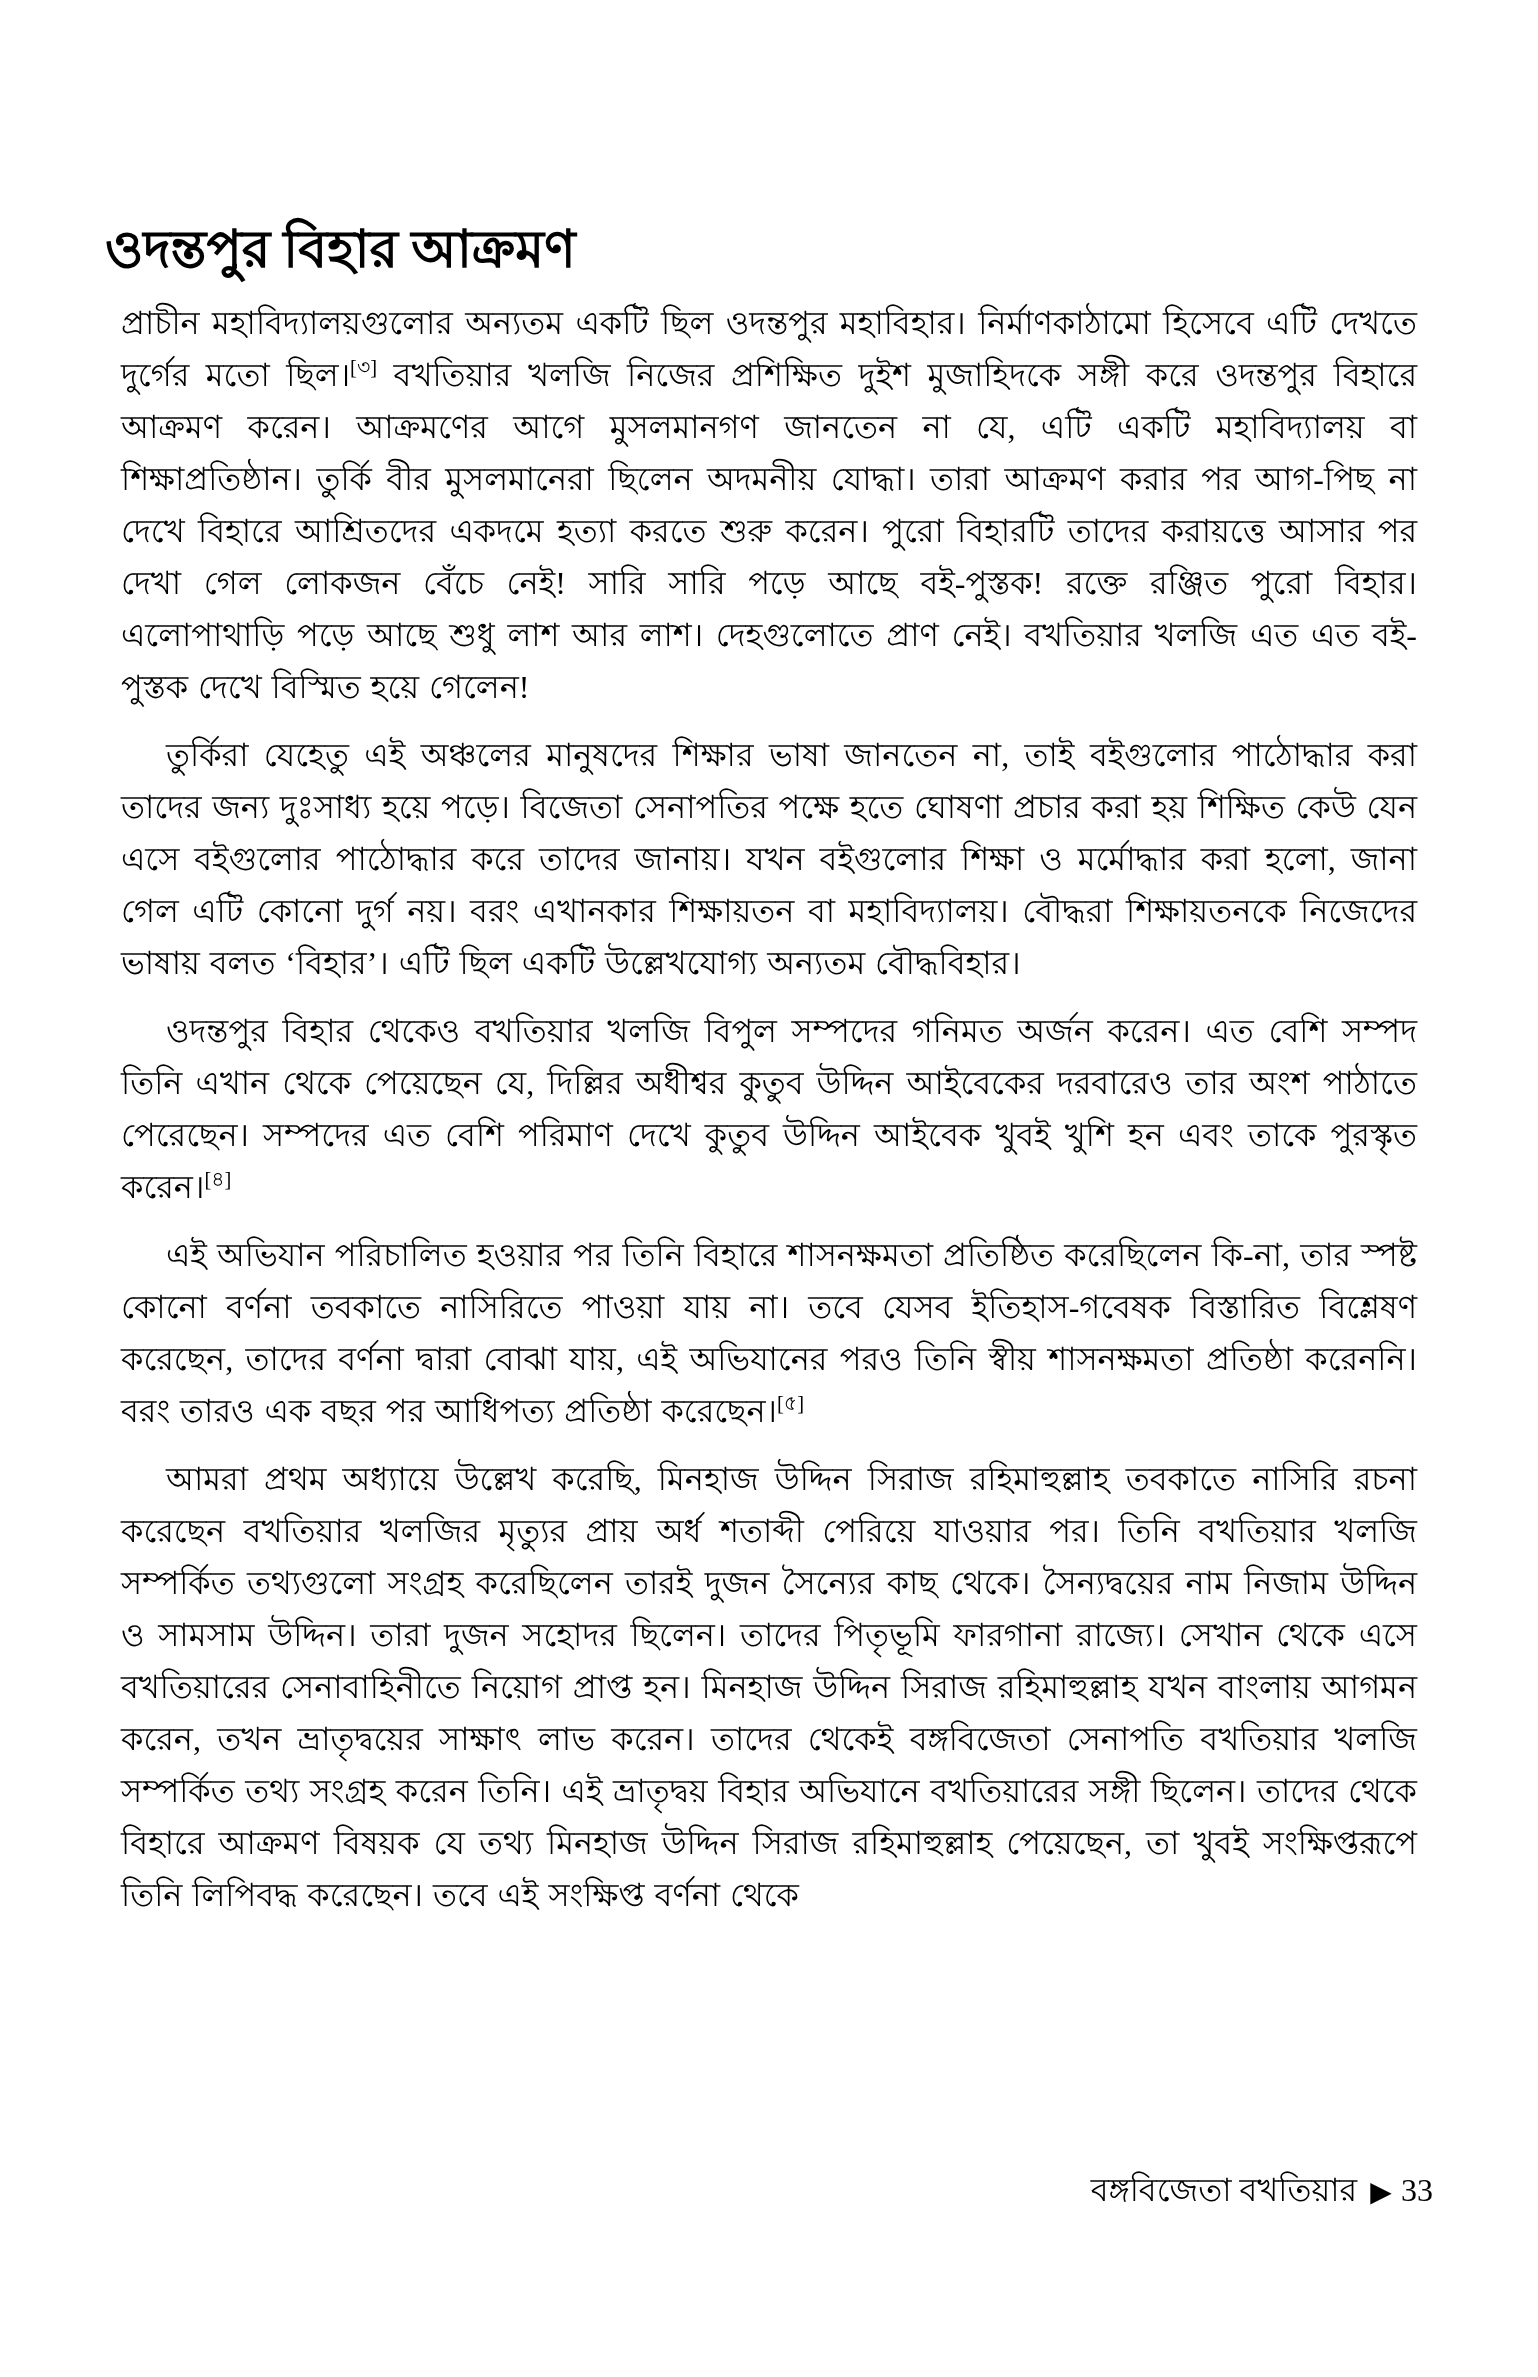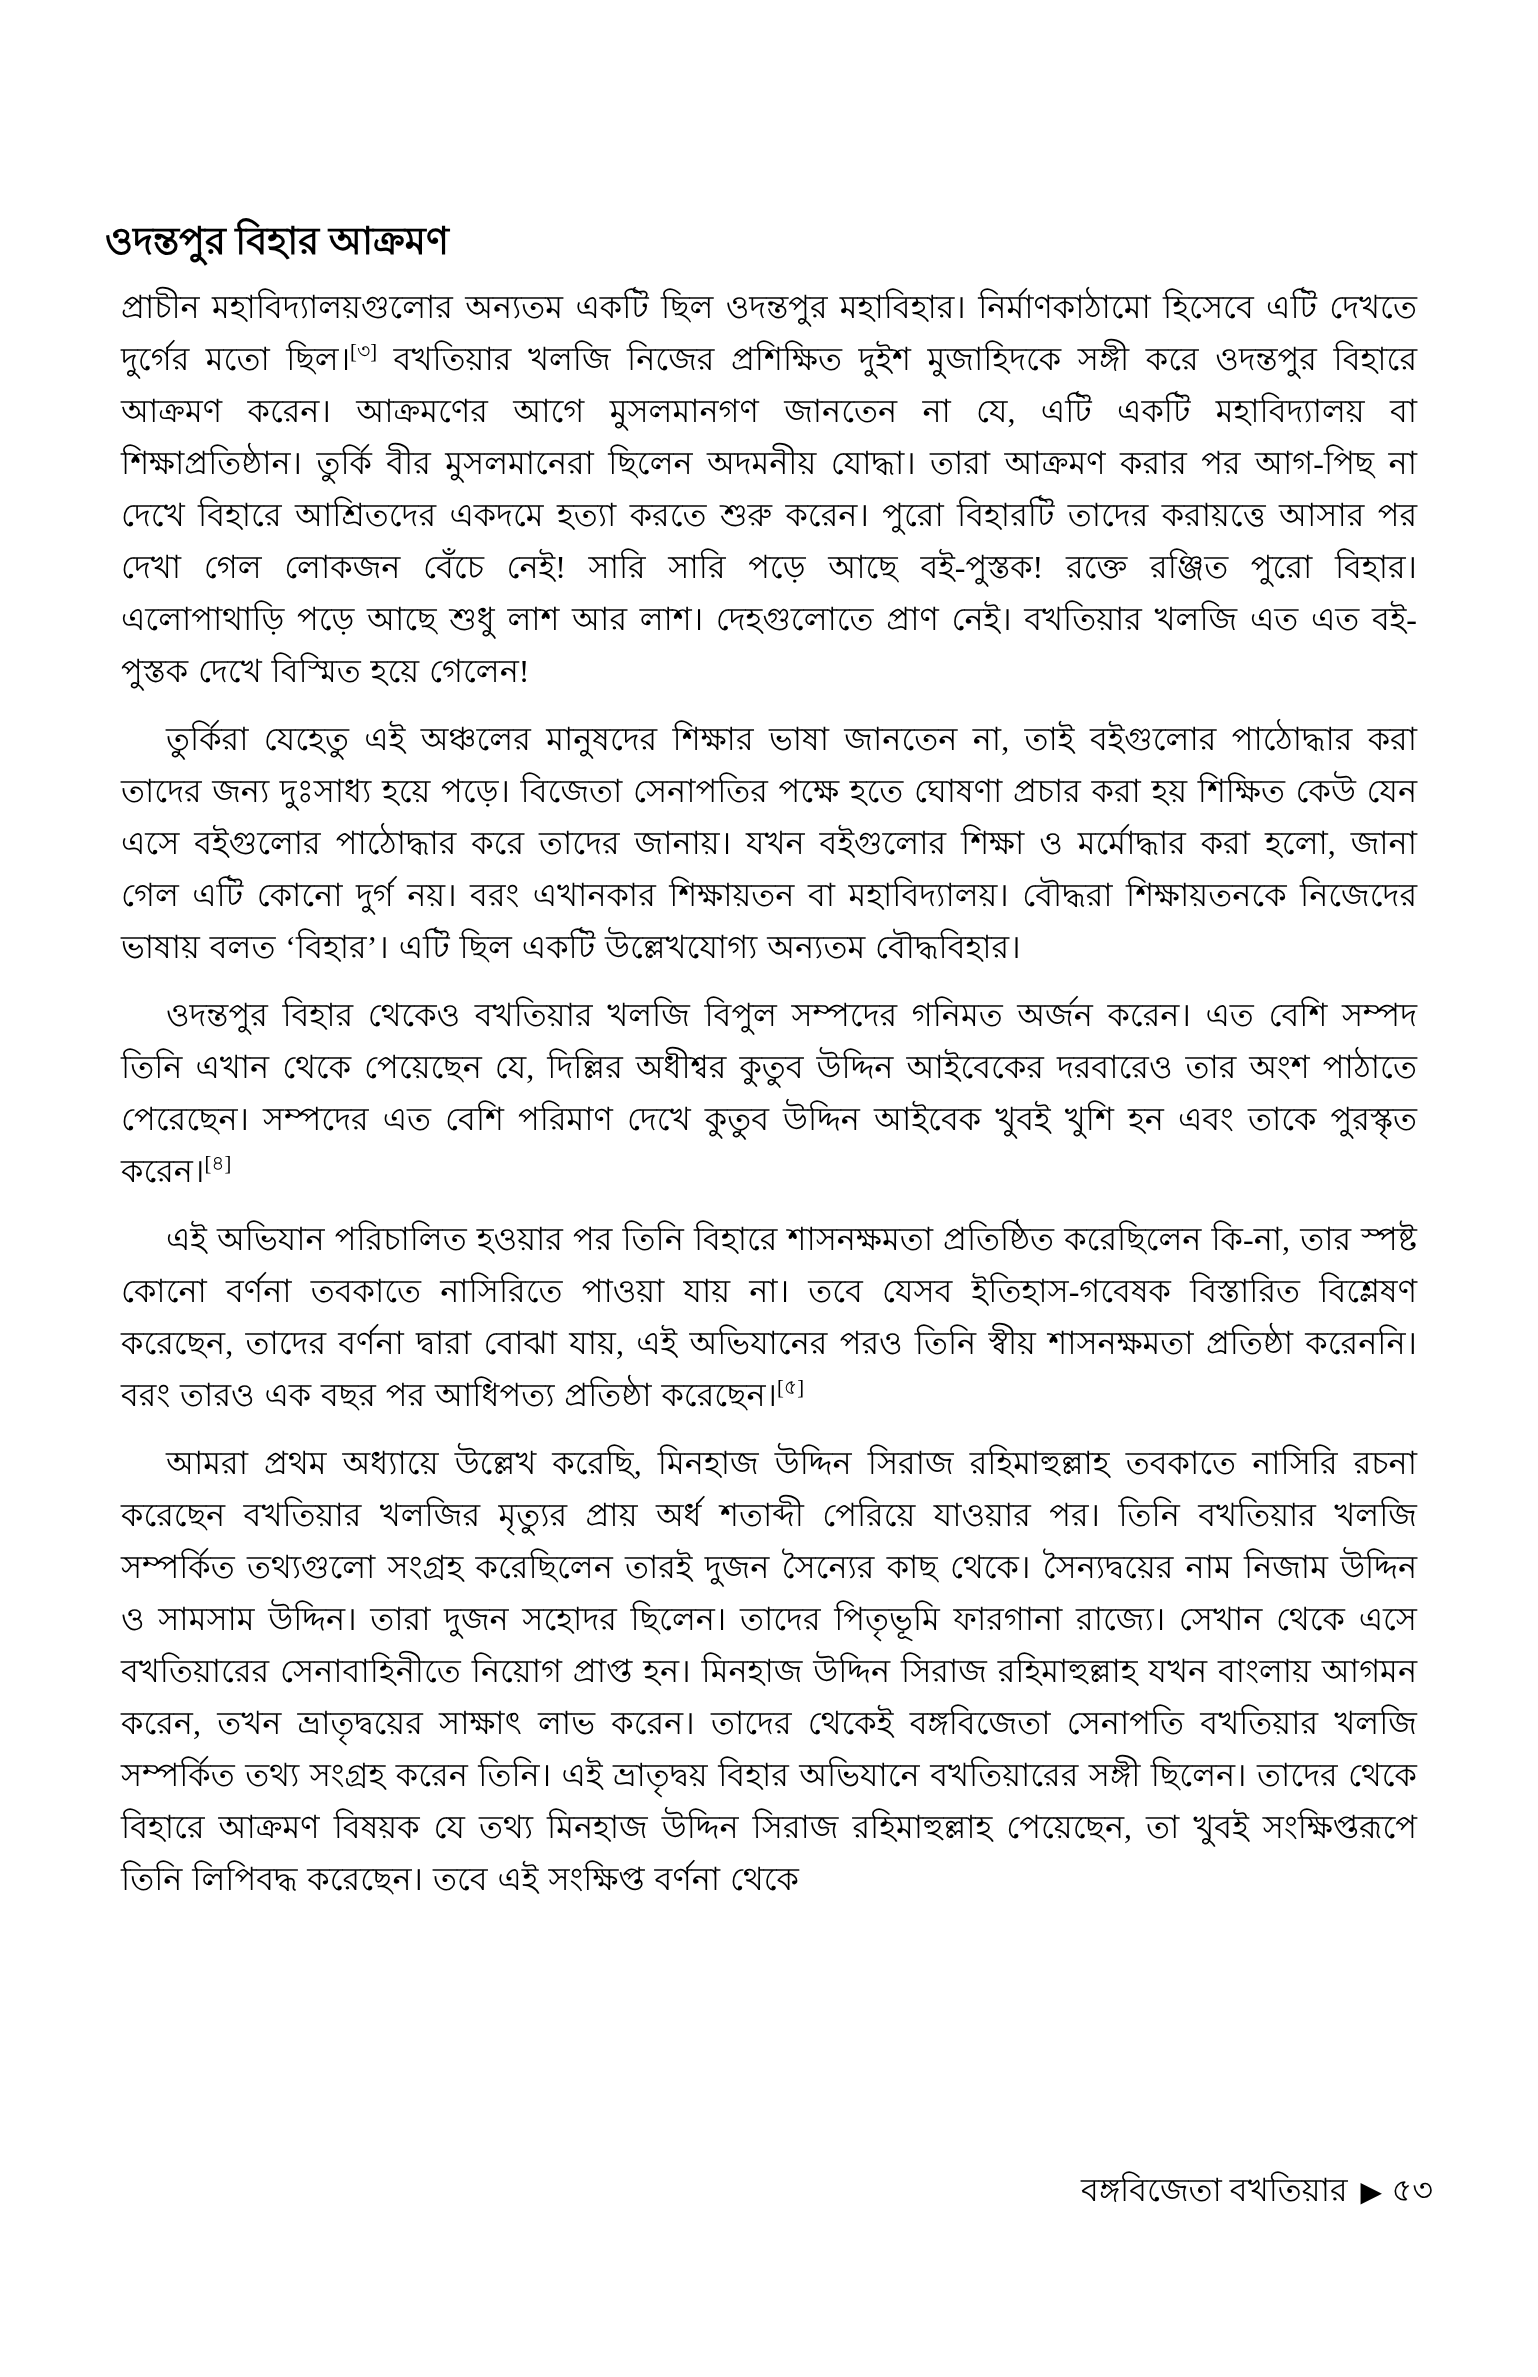--- a/index.html
+++ b/index.html
@@ -15,21 +15,21 @@
     color: #000000;
     overflow: hidden;
   }
   .page-inner {
     position: absolute;
     top: 219px;
     left: 105px;
     right: 105px;
   }
   .heading {
-    font-size: 38px;
+    font-size: 52px;
     font-weight: bold;
     line-height: 1.2;
     margin: 0 0 13px 0;
     text-align: left;
   }
   .para {
     font-size: 32px;
     line-height: 52px;
     text-align: justify;
     margin: 16px;
@@ -66,15 +66,15 @@
   <div>
       <p class="para"><span>প্রাচীন মহাবিদ্যালয়গুলোর অন্যতম একটি ছিল ওদন্তপুর মহাবিহার। নির্মাণকাঠামো হিসেবে এটি দেখতে দুর্গের মতো ছিল।</span><sup class="fnref">[৩]</sup><span> বখতিয়ার খলজি নিজের প্রশিক্ষিত দুইশ মুজাহিদকে সঙ্গী করে ওদন্তপুর বিহারে আক্রমণ করেন। আক্রমণের আগে মুসলমানগণ জানতেন না যে, এটি একটি মহাবিদ্যালয় বা শিক্ষাপ্রতিষ্ঠান। তুর্কি বীর মুসলমানেরা ছিলেন অদমনীয় যোদ্ধা। তারা আক্রমণ করার পর আগ-পিছ না দেখে বিহারে আশ্রিতদের একদমে হত্যা করতে শুরু করেন। পুরো বিহারটি তাদের করায়ত্তে আসার পর দেখা গেল লোকজন বেঁচে নেই! সারি সারি পড়ে আছে বই-পুস্তক! রক্তে রঞ্জিত পুরো বিহার। এলোপাথাড়ি পড়ে আছে শুধু লাশ আর লাশ। দেহগুলোতে প্রাণ নেই। বখতিয়ার খলজি এত এত বই-পুস্তক দেখে বিস্মিত হয়ে গেলেন!</span></p>
       <p class="para indent"><span>তুর্কিরা যেহেতু এই অঞ্চলের মানুষদের শিক্ষার ভাষা জানতেন না, তাই বইগুলোর পাঠোদ্ধার করা তাদের জন্য দুঃসাধ্য হয়ে পড়ে। বিজেতা সেনাপতির পক্ষে হতে ঘোষণা প্রচার করা হয় শিক্ষিত কেউ যেন এসে বইগুলোর পাঠোদ্ধার করে তাদের জানায়। যখন বইগুলোর শিক্ষা ও মর্মোদ্ধার করা হলো, জানা গেল এটি কোনো দুর্গ নয়। বরং এখানকার শিক্ষায়তন বা মহাবিদ্যালয়। বৌদ্ধরা শিক্ষায়তনকে নিজেদের ভাষায় বলত ‘বিহার’। এটি ছিল একটি উল্লেখযোগ্য অন্যতম বৌদ্ধবিহার।</span></p>
       <p class="para indent"><span>ওদন্তপুর বিহার থেকেও বখতিয়ার খলজি বিপুল সম্পদের গনিমত অর্জন করেন। এত বেশি সম্পদ তিনি এখান থেকে পেয়েছেন যে, দিল্লির অধীশ্বর কুতুব উদ্দিন আইবেকের দরবারেও তার অংশ পাঠাতে পেরেছেন। সম্পদের এত বেশি পরিমাণ দেখে কুতুব উদ্দিন আইবেক খুবই খুশি হন এবং তাকে পুরস্কৃত করেন।</span><sup class="fnref">[৪]</sup></p>
       <p class="para indent"><span>এই অভিযান পরিচালিত হওয়ার পর তিনি বিহারে শাসনক্ষমতা প্রতিষ্ঠিত করেছিলেন কি-না, তার স্পষ্ট কোনো বর্ণনা তবকাতে নাসিরিতে পাওয়া যায় না। তবে যেসব ইতিহাস-গবেষক বিস্তারিত বিশ্লেষণ করেছেন, তাদের বর্ণনা দ্বারা বোঝা যায়, এই অভিযানের পরও তিনি স্বীয় শাসনক্ষমতা প্রতিষ্ঠা করেননি। বরং তারও এক বছর পর আধিপত্য প্রতিষ্ঠা করেছেন।</span><sup class="fnref">[৫]</sup></p>
       <p class="para indent"><span>আমরা প্রথম অধ্যায়ে উল্লেখ করেছি, মিনহাজ উদ্দিন সিরাজ রহিমাহুল্লাহ তবকাতে নাসিরি রচনা করেছেন বখতিয়ার খলজির মৃত্যুর প্রায় অর্ধ শতাব্দী পেরিয়ে যাওয়ার পর। তিনি বখতিয়ার খলজি সম্পর্কিত তথ্যগুলো সংগ্রহ করেছিলেন তারই দুজন সৈন্যের কাছ থেকে। সৈন্যদ্বয়ের নাম নিজাম উদ্দিন ও সামসাম উদ্দিন। তারা দুজন সহোদর ছিলেন। তাদের পিতৃভূমি ফারগানা রাজ্যে। সেখান থেকে এসে বখতিয়ারের সেনাবাহিনীতে নিয়োগ প্রাপ্ত হন। মিনহাজ উদ্দিন সিরাজ রহিমাহুল্লাহ যখন বাংলায় আগমন করেন, তখন ভ্রাতৃদ্বয়ের সাক্ষাৎ লাভ করেন। তাদের থেকেই বঙ্গবিজেতা সেনাপতি বখতিয়ার খলজি সম্পর্কিত তথ্য সংগ্রহ করেন তিনি। এই ভ্রাতৃদ্বয় বিহার অভিযানে বখতিয়ারের সঙ্গী ছিলেন। তাদের থেকে বিহারে আক্রমণ বিষয়ক যে তথ্য মিনহাজ উদ্দিন সিরাজ রহিমাহুল্লাহ পেয়েছেন, তা খুবই সংক্ষিপ্তরূপে তিনি লিপিবদ্ধ করেছেন। তবে এই সংক্ষিপ্ত বর্ণনা থেকে</span></p>
     </div>
 </div>
 
 <div class="footer">
-  <span>বঙ্গবিজেতা বখতিয়ার</span><span class="sep">▶</span><span>৫৩</span>
+  <span>বঙ্গবিজেতা বখতিয়ার</span><span class="sep">▶</span><span>33</span>
 </div>
 
 
 </body></html>

